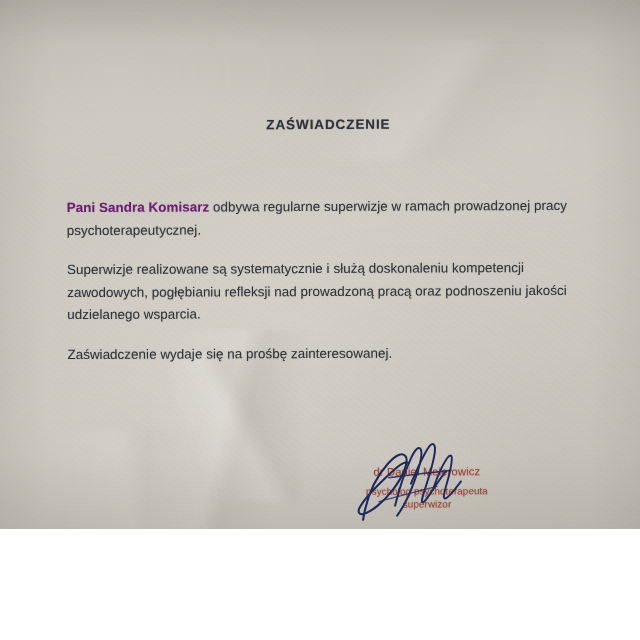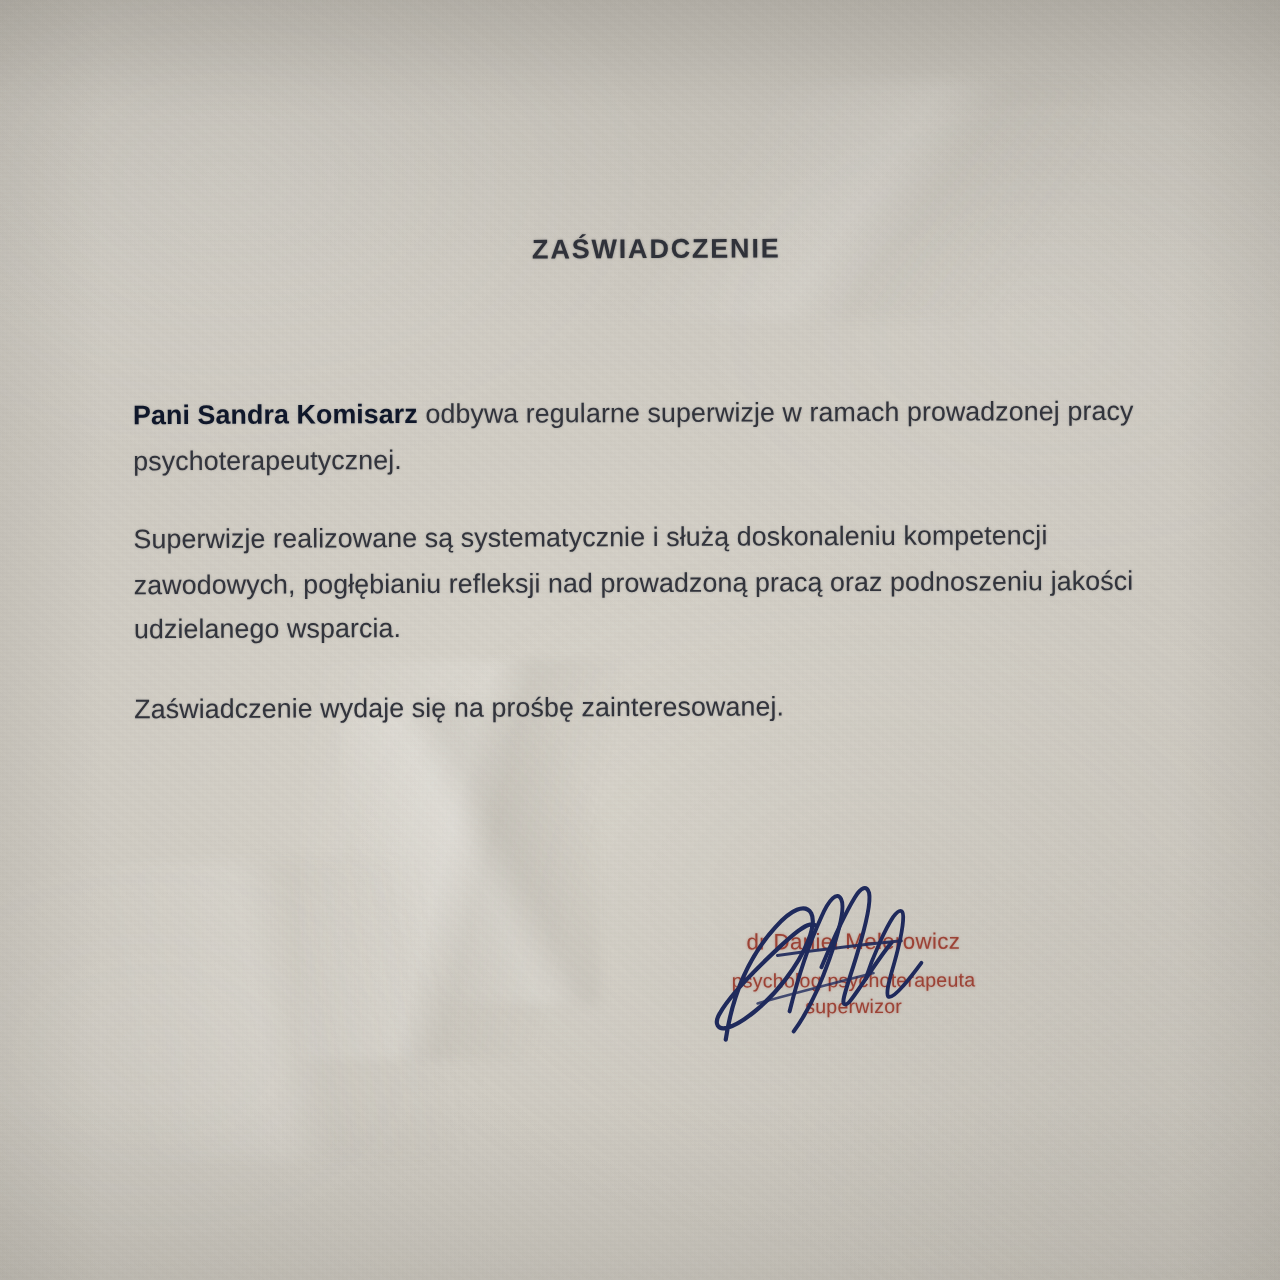--- a/index.html
+++ b/index.html
@@ -4,21 +4,21 @@
 <style>
   html, body {
     margin: 0;
     padding: 0;
     background: #ffffff;
   }
 
   #page {
     position: relative;
     width: 640px;
-    height: 640px;
+    height: 529px;
     overflow: hidden;
     font-family: "Liberation Sans", sans-serif;
     background-color: #c9c5bd;
   }
 
   
   .paper-base {
     position: absolute;
     inset: 0;
     background:
@@ -113,21 +113,21 @@
 
   .para {
     font-size: 13.4px;
     line-height: 22.5px;
     color: #32343c;
     letter-spacing: 0.05px;
     text-shadow: 0 0 1.05px rgba(50,52,60,0.34);
     margin: 0 0 17px 0;
   }
   .para:last-child { margin-bottom: 0; }
-  .para .nm { font-weight: 700; color: #0f172a; }
+  .para .nm { font-weight: 700; color: #701a75; }
   .para-3 { margin-top: 1px; }
 
   
   .sign-area {
     position: absolute;
     left: 326px;
     top: 436px;
     width: 200px;
     height: 100px;
   }

